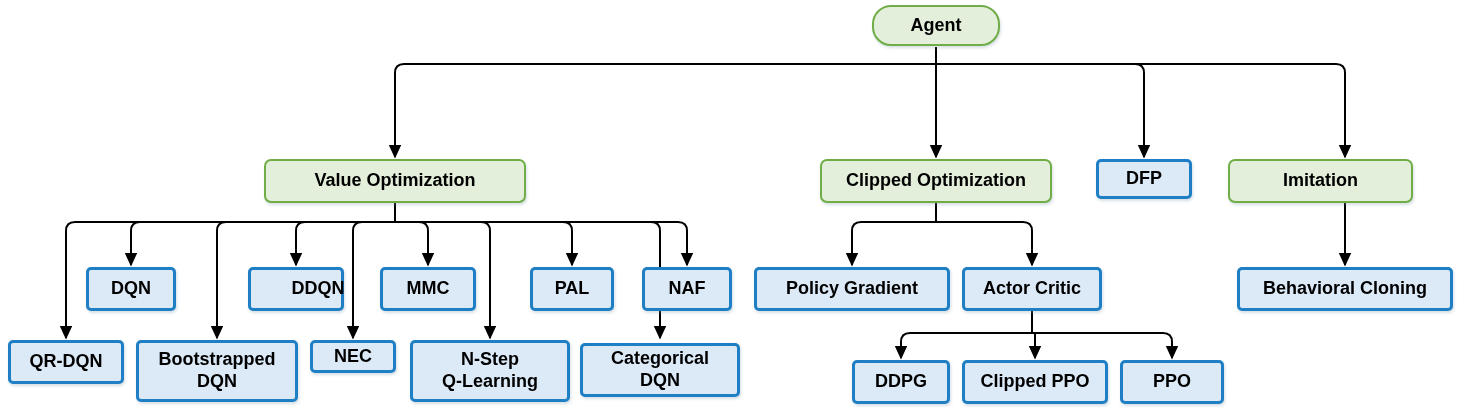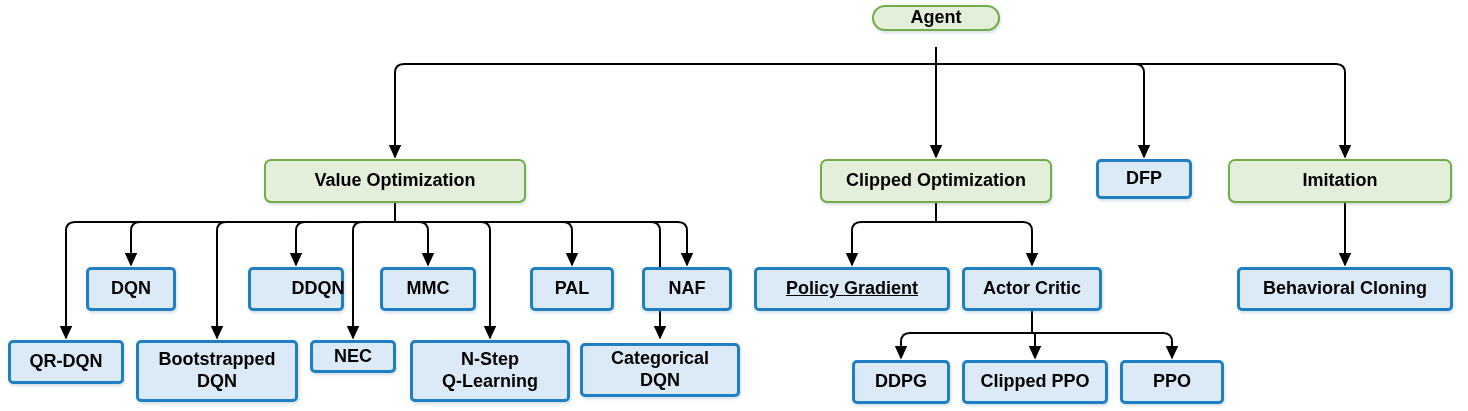--- a/index.html
+++ b/index.html
@@ -82,31 +82,31 @@
         <path d="M 936 222 L 1023 222 Q 1032 222 1032 231 L 1032 265" marker-end="url(#arrow)"></path>
         <path d="M 1032 311 L 1032 333"></path>
         <path d="M 1032 333 L 910 333 Q 901 333 901 342 L 901 358" marker-end="url(#arrow)"></path>
         <path d="M 1032 333 L 1033.5 333 Q 1035 333 1035 334.5 L 1035 358" marker-end="url(#arrow)"></path>
         <path d="M 1032 333 L 1163 333 Q 1172 333 1172 342 L 1172 358" marker-end="url(#arrow)"></path>
         <path d="M 1345 203 L 1345 222"></path>
         <path d="M 1345 222 L 1345 265" marker-end="url(#arrow)"></path>
       </g>
   </svg>
   <div id="nodes">
-      <div class="node green" style="left: 872px; top: 5px; width: 128px; height: 26px; border-radius: 19px;">Agent</div>
+      <div class="node green" style="left: 872px; top: 5px; width: 128px; height: 41px; border-radius: 19px;">Agent</div>
       <div class="node green" style="left: 264px; top: 159px; width: 262px; height: 44px;">Value Optimization</div>
       <div class="node green" style="left: 820px; top: 159px; width: 232px; height: 44px;">Clipped Optimization</div>
       <div class="node blue" style="left: 1096px; top: 159px; width: 96px; height: 40px;">DFP</div>
-      <div class="node green" style="left: 1228px; top: 159px; width: 224px; height: 44px;">Imitation</div>
+      <div class="node green" style="left: 1228px; top: 159px; width: 185px; height: 44px;">Imitation</div>
       <div class="node blue" style="left: 86px; top: 267px; width: 90px; height: 44px;">DQN</div>
       <div class="node blue" style="left: 248px; top: 267px; width: 96px; height: 44px; padding-left: 44px;">DDQN</div>
       <div class="node blue" style="left: 380px; top: 267px; width: 96px; height: 44px;">MMC</div>
       <div class="node blue" style="left: 530px; top: 267px; width: 84px; height: 44px;">PAL</div>
       <div class="node blue" style="left: 642px; top: 267px; width: 90px; height: 44px;">NAF</div>
-      <div class="node blue" style="left: 754px; top: 267px; width: 196px; height: 44px; text-decoration: underline;">Policy Gradient</div>
+      <div class="node blue" style="left: 754px; top: 267px; width: 196px; height: 44px;">Policy Gradient</div>
       <div class="node blue" style="left: 962px; top: 267px; width: 140px; height: 44px;">Actor Critic</div>
       <div class="node blue" style="left: 1237px; top: 267px; width: 216px; height: 44px;">Behavioral Cloning</div>
       <div class="node blue" style="left: 8px; top: 340px; width: 116px; height: 44px;">QR-DQN</div>
       <div class="node blue" style="left: 136px; top: 340px; width: 162px; height: 62px;">Bootstrapped
 DQN</div>
       <div class="node blue" style="left: 310px; top: 340px; width: 86px; height: 33px;">NEC</div>
       <div class="node blue" style="left: 410px; top: 340px; width: 160px; height: 62px;">N-Step
 Q-Learning</div>
       <div class="node blue" style="left: 580px; top: 343px; width: 160px; height: 54px;">Categorical
 DQN</div>

